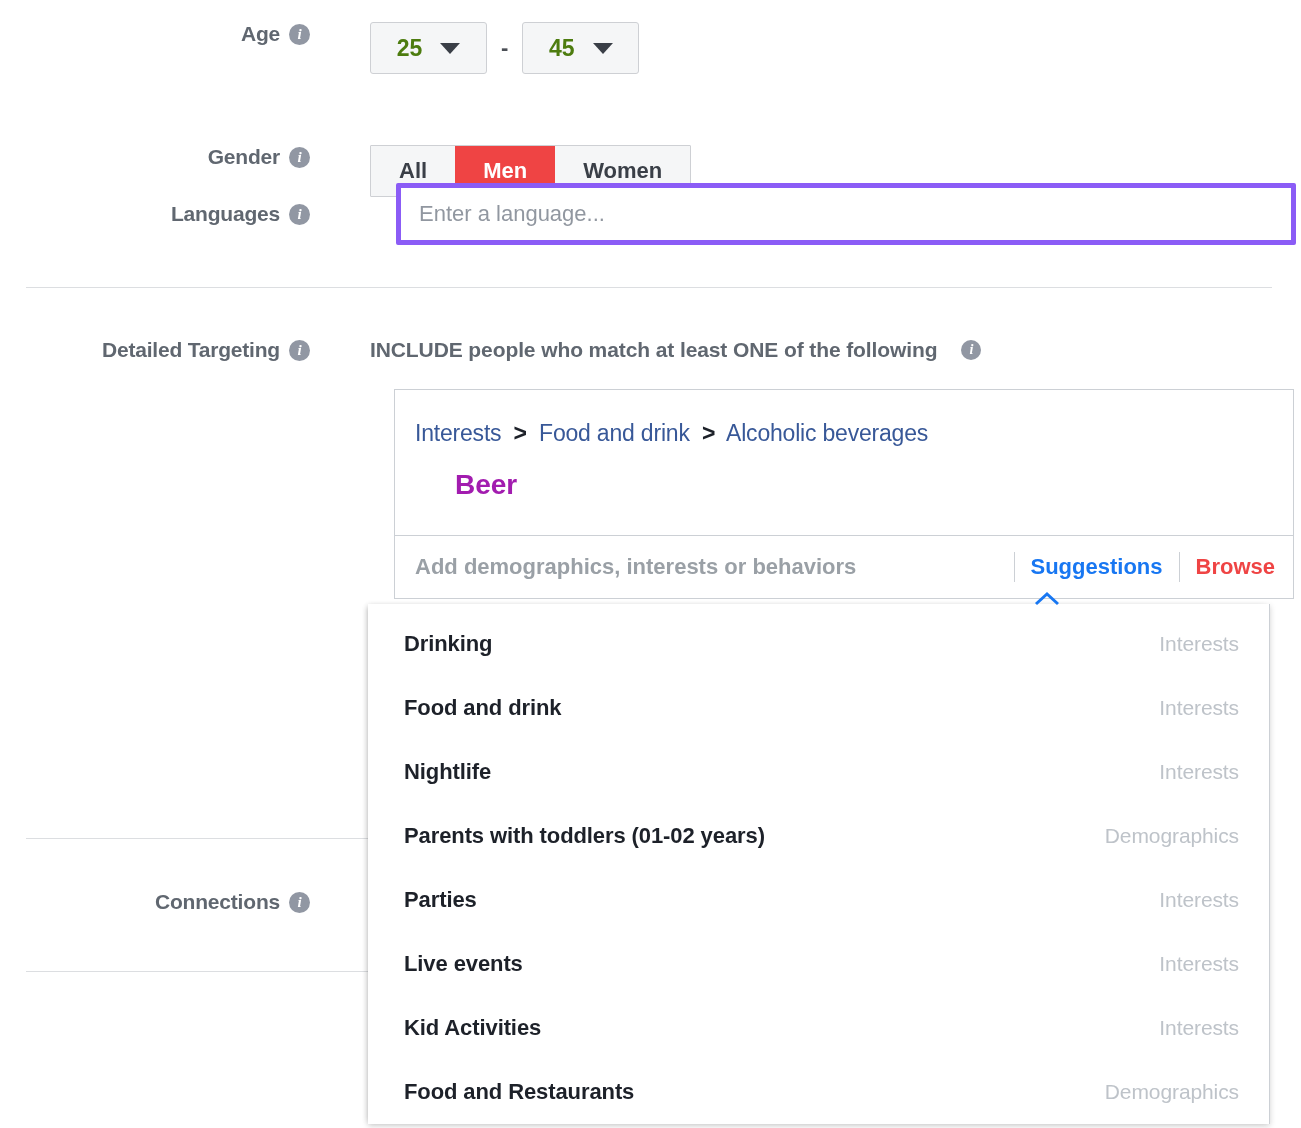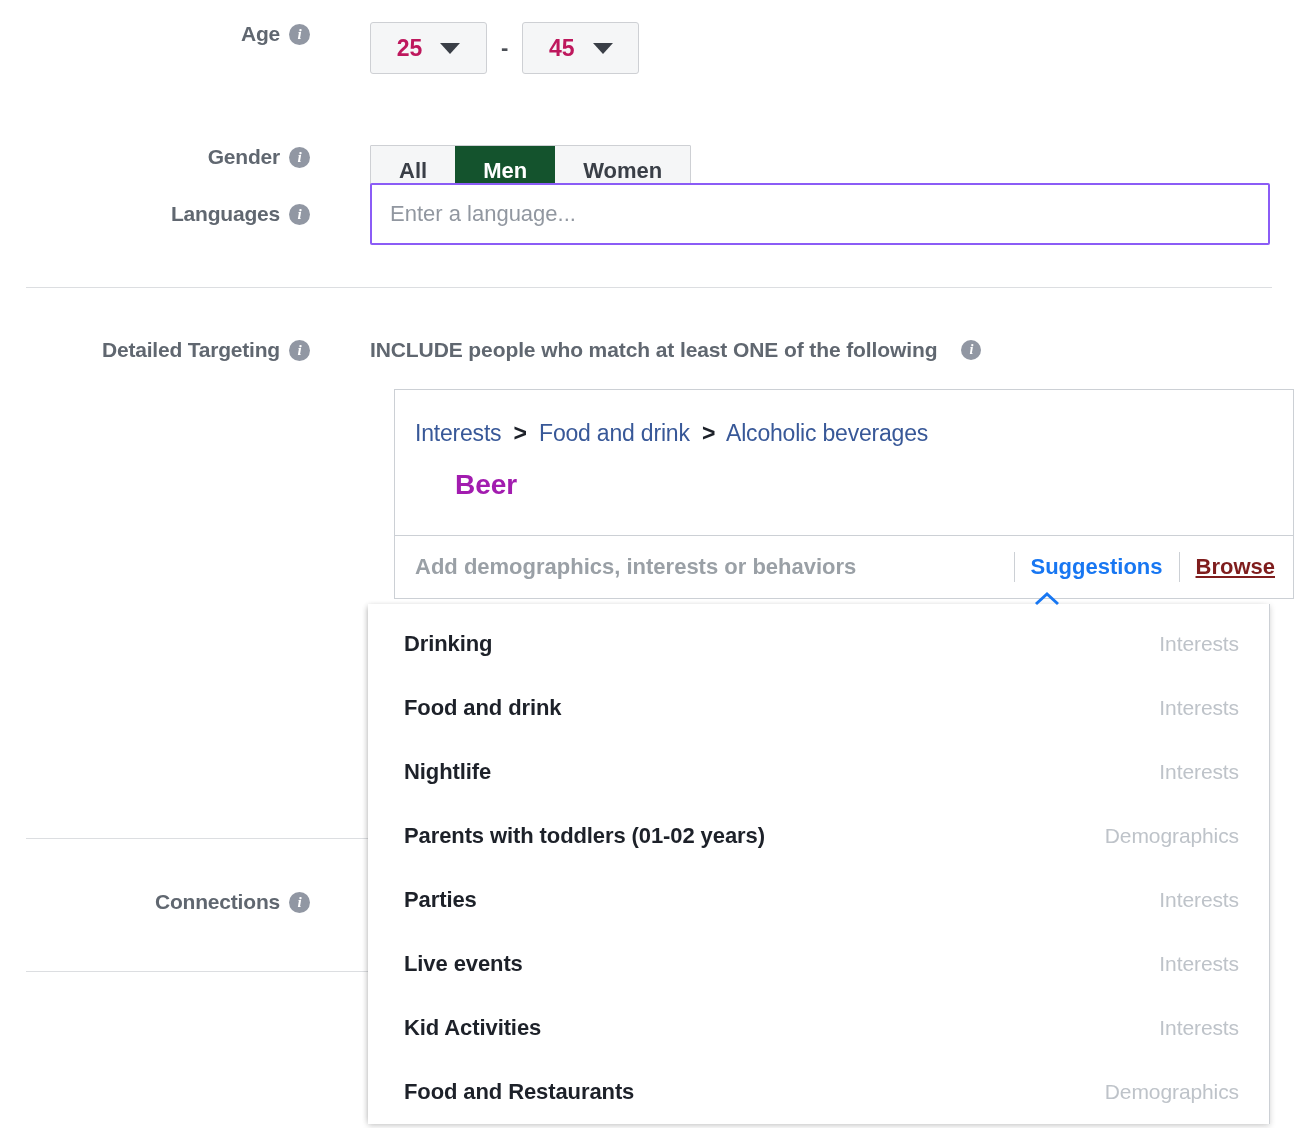--- a/index.html
+++ b/index.html
@@ -73,21 +73,21 @@
     border: 1px solid #ced0d4;
     border-radius: 3px;
     height: 52px;
     min-width: 117px;
     box-sizing: border-box;
     display: flex;
     align-items: center;
     justify-content: center;
     gap: 18px;
     padding: 0 18px;
-    color: #be185d;
+    color: #4d7c0f;
     font-size: 23px;
     font-weight: bold;
     cursor: pointer;
     text-align: center;
   }
   .caret-down {
     width: 0;
     height: 0;
     border-left: 10px solid transparent;
     border-right: 10px solid transparent;
@@ -114,37 +114,38 @@
     display: flex;
     align-items: center;
     justify-content: center;
     font-size: 22px;
     font-weight: bold;
     color: #3a3f47;
     cursor: pointer;
     background: #f5f6f7;
   }
   .segment.active {
-    background: #14532d;
+    background: #ef4444;
     color: #ffffff;
   }
 
   
   .text-input {
     width: 900px;
     height: 62px;
     box-sizing: border-box;
-    border: 2px solid #8b5cf6;
+    border: 5px solid #8b5cf6;
     border-radius: 2px;
     background: #ffffff;
     padding: 0 18px;
     font-family: "Liberation Sans", sans-serif;
     font-size: 22px;
     color: #1d2129;
     outline: none;
+    margin-left: 26px;
   }
   .text-input::placeholder { color: #9197a0; }
 
   
   .divider {
     position: absolute;
     left: 26px;
     width: 1246px;
     height: 1px;
     background: #dcdee1;
@@ -214,21 +215,21 @@
     background: #ccd0d5;
     margin: 0 16px;
   }
   .tab-link {
     font-size: 22px;
     font-weight: bold;
     cursor: pointer;
     white-space: nowrap;
   }
   .tab-link.active { color: #1877F2; }
-  .tab-link.inactive { color: #7f1d1d; text-decoration: underline; }
+  .tab-link.inactive { color: #ef4444; }
 
   
   .tab-caret {
     position: absolute;
     left: 1030px;
     top: 590px;
     width: 34px;
     height: 16px;
     overflow: hidden;
     z-index: 6;

